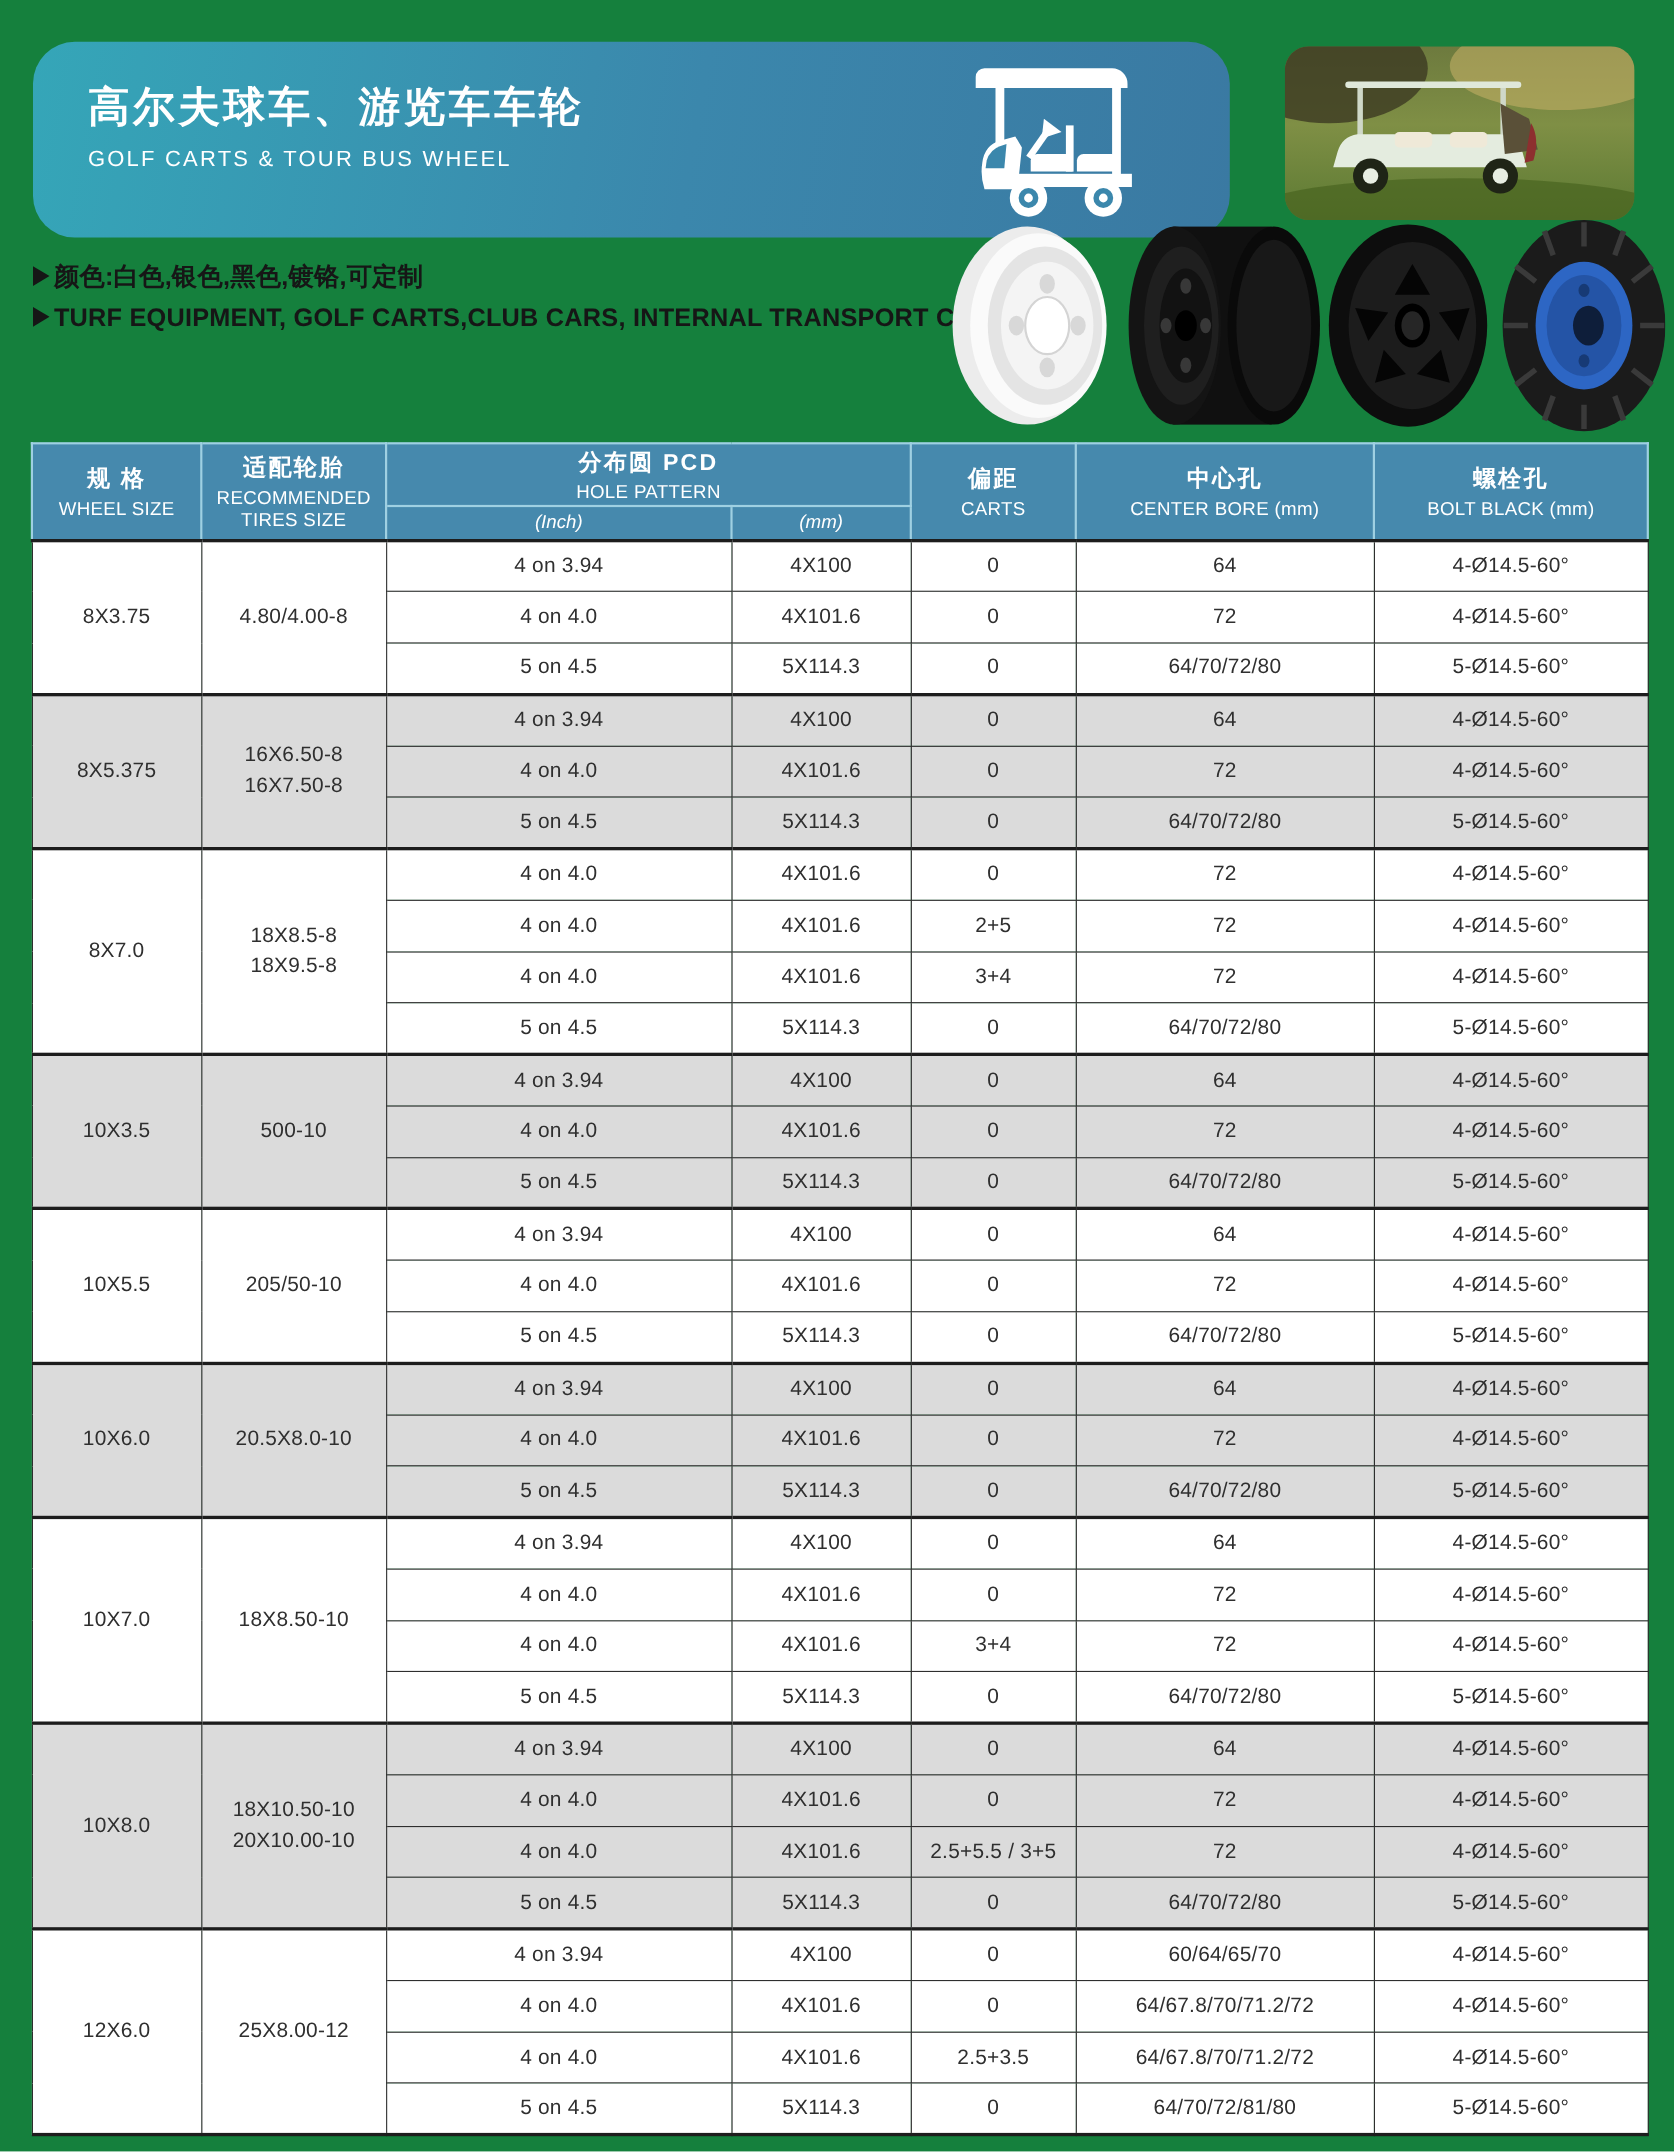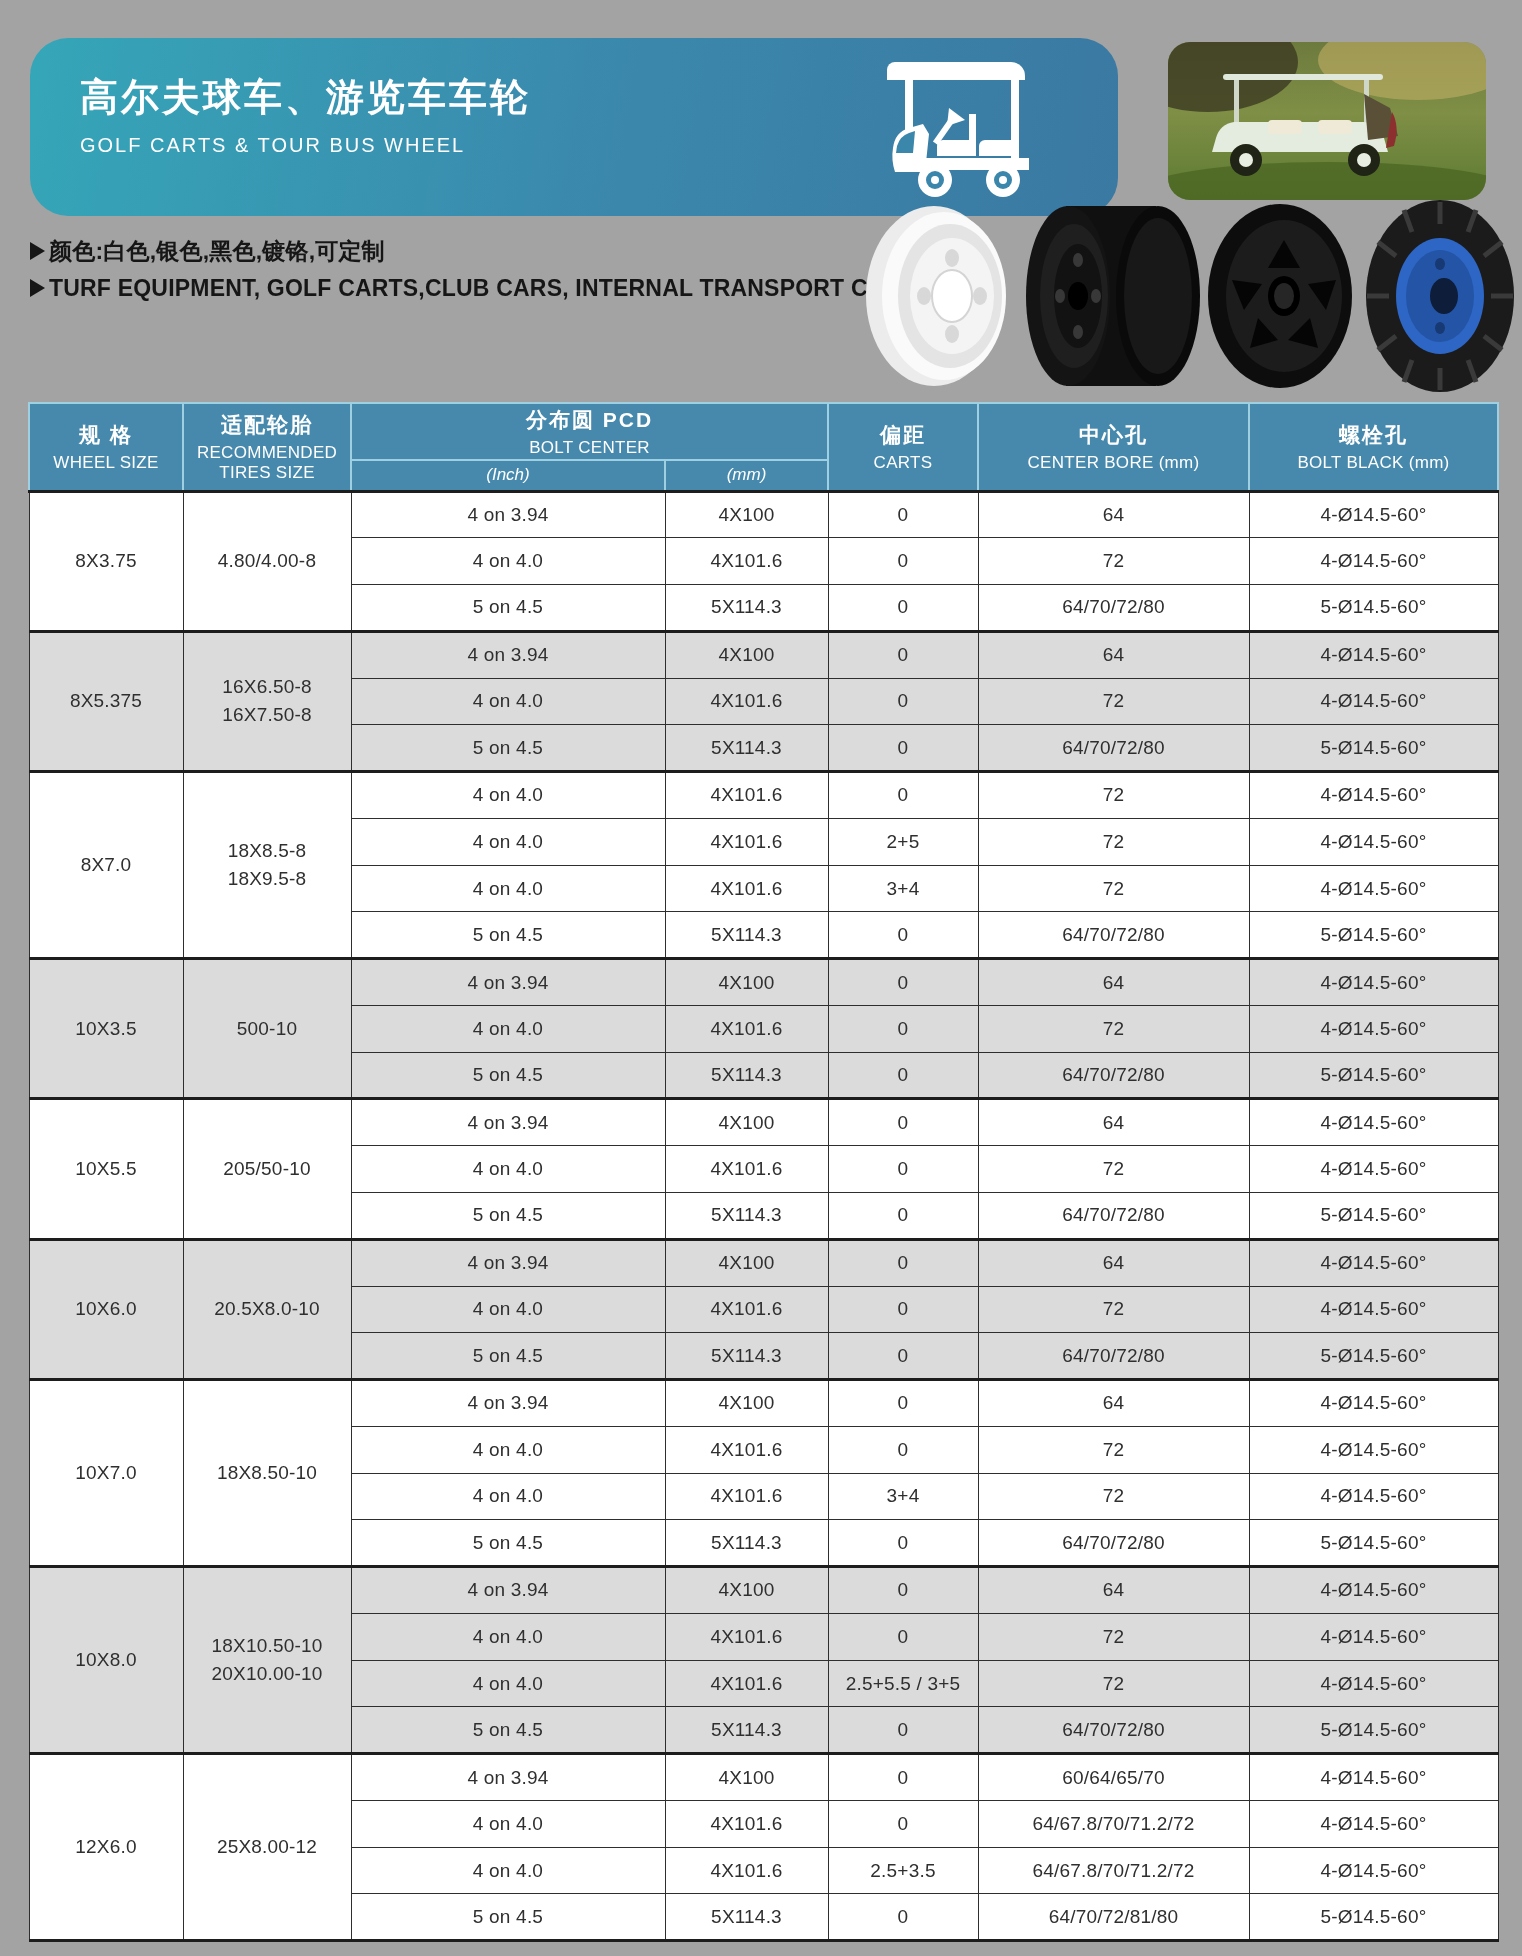--- a/index.html
+++ b/index.html
@@ -1,18 +1,18 @@
 <!DOCTYPE html>
 <html><head>
 <meta charset="utf-8">
 <style>
   * { margin:0; padding:0; box-sizing:border-box; }
   html,body { background:#ffffff; }
   body { font-family:"Liberation Sans","DejaVu Sans",sans-serif; color:#2b2b2b; }
-  .page { position:relative; width:1522px; height:1956px; background:#a3a3a3; overflow:hidden; }
+  .page { position:relative; width:1522px; height:1956px; background:#15803d; overflow:hidden; }
 
   
   .banner {
     position:absolute; left:30px; top:38px; width:1088px; height:178px;
     border-radius:38px;
     background:linear-gradient(100deg,#35a6b8 0%,#3b87ac 55%,#3a79a2 100%);
   }
   .banner-title-zh { position:absolute; left:50px; top:34px; font-size:38px; font-weight:bold; color:#fff; letter-spacing:3px; }
   .banner-title-en { position:absolute; left:50px; top:96px; font-size:20px; font-weight:normal; color:#fff; letter-spacing:2px; }
   .cart-icon { position:absolute; left:853px; top:18px; width:160px; height:148px; }
@@ -210,21 +210,21 @@
           <div class="zh">规  格</div>
           <div class="en">WHEEL SIZE</div>
         </th>
         <th rowspan="2">
           <div class="zh">适配轮胎</div>
           <div class="en">RECOMMENDED</div>
           <div class="en">TIRES SIZE</div>
         </th>
         <th colspan="2">
           <div class="zh">分布圆 PCD</div>
-          <div class="en">BOLT CENTER</div>
+          <div class="en">HOLE PATTERN</div>
         </th>
         <th rowspan="2">
           <div class="zh">偏距</div>
           <div class="en">CARTS</div>
         </th>
         <th rowspan="2">
           <div class="zh">中心孔</div>
           <div class="en">CENTER BORE (mm)</div>
         </th>
         <th rowspan="2">

